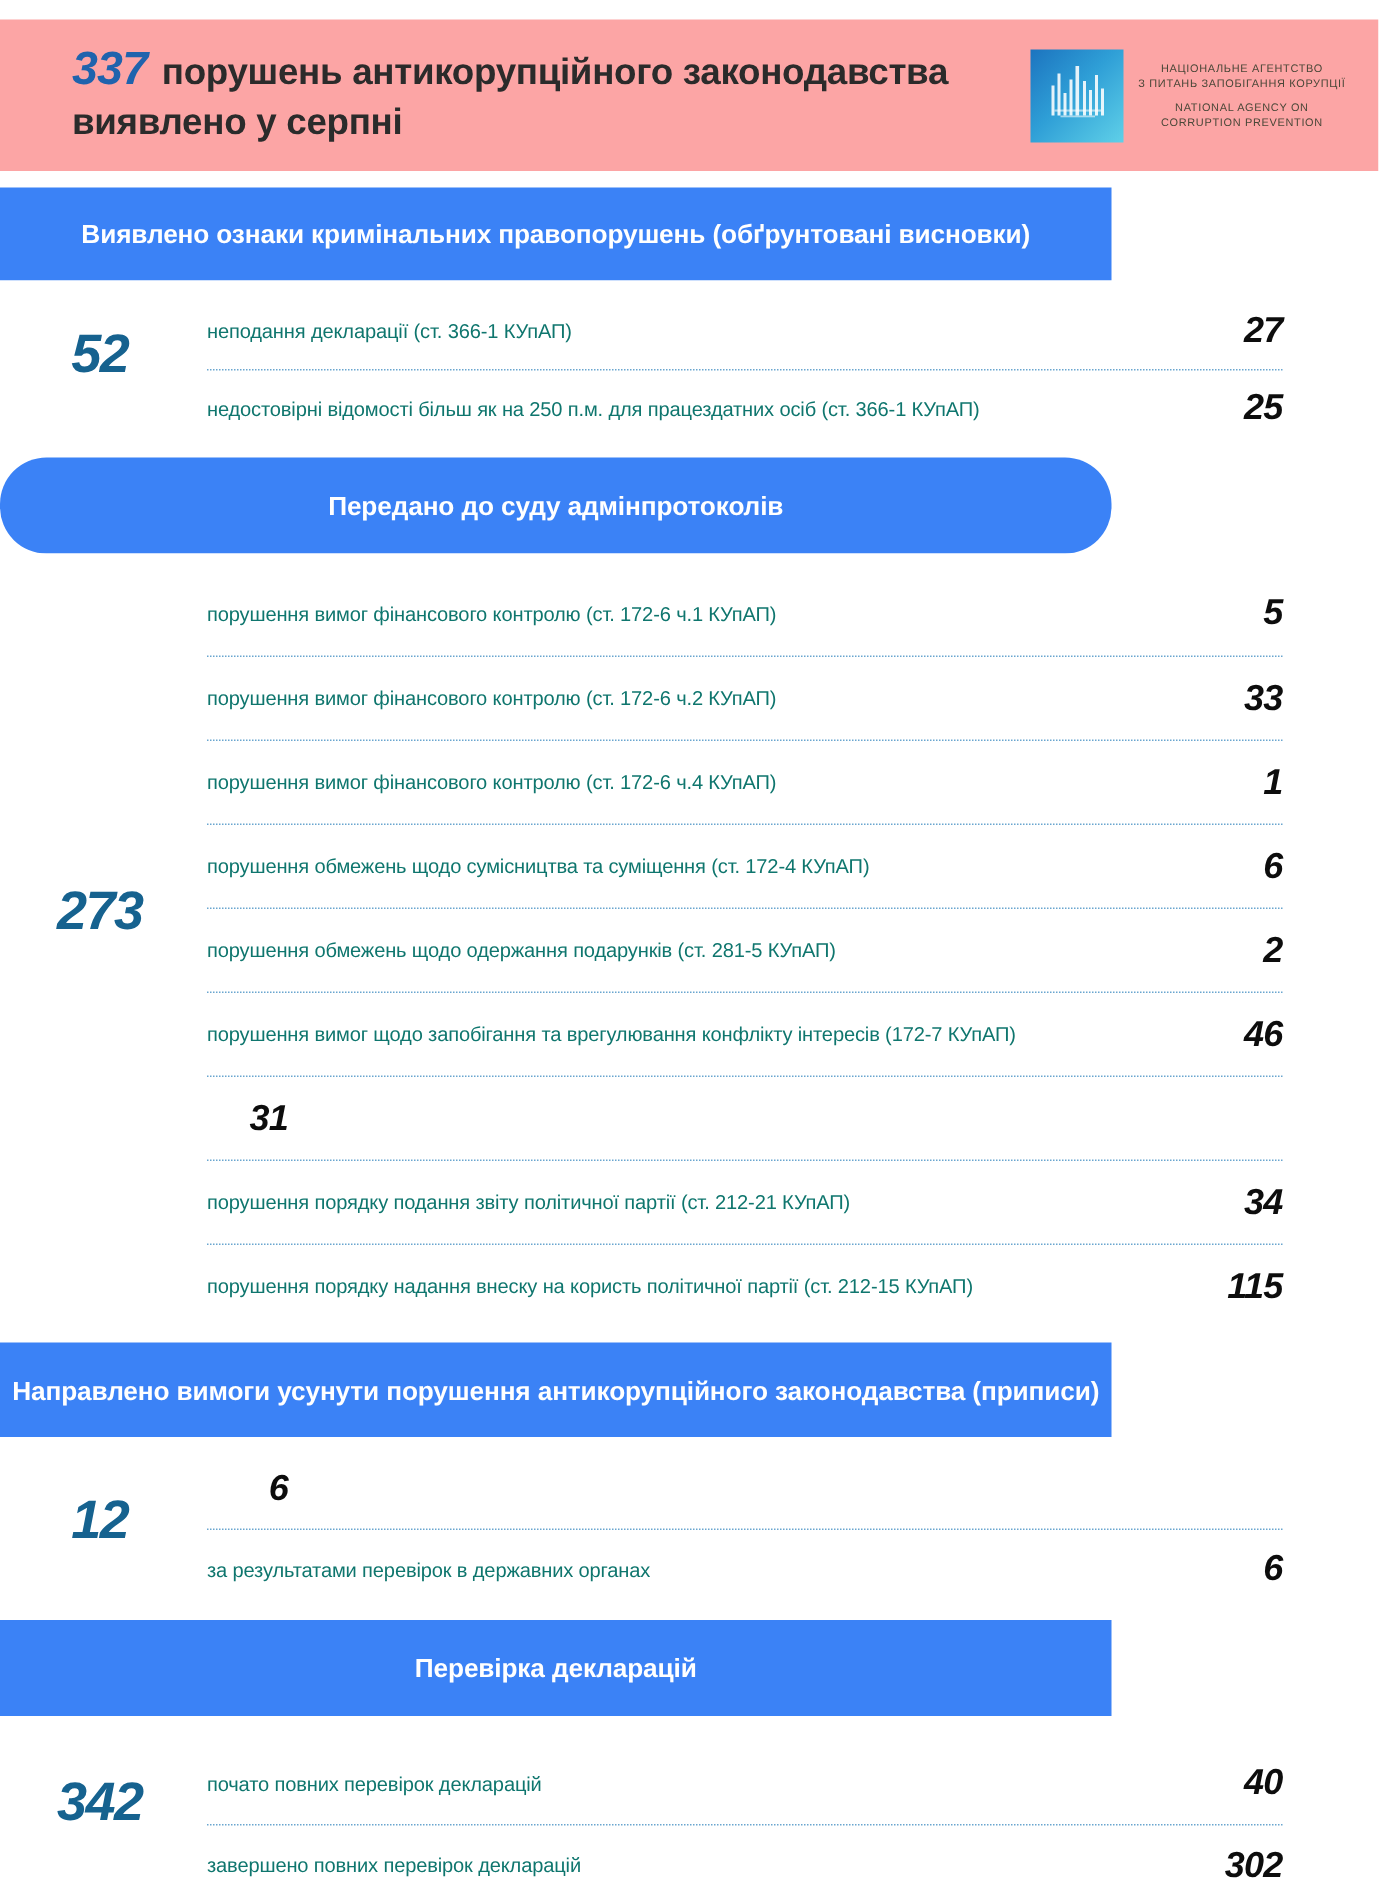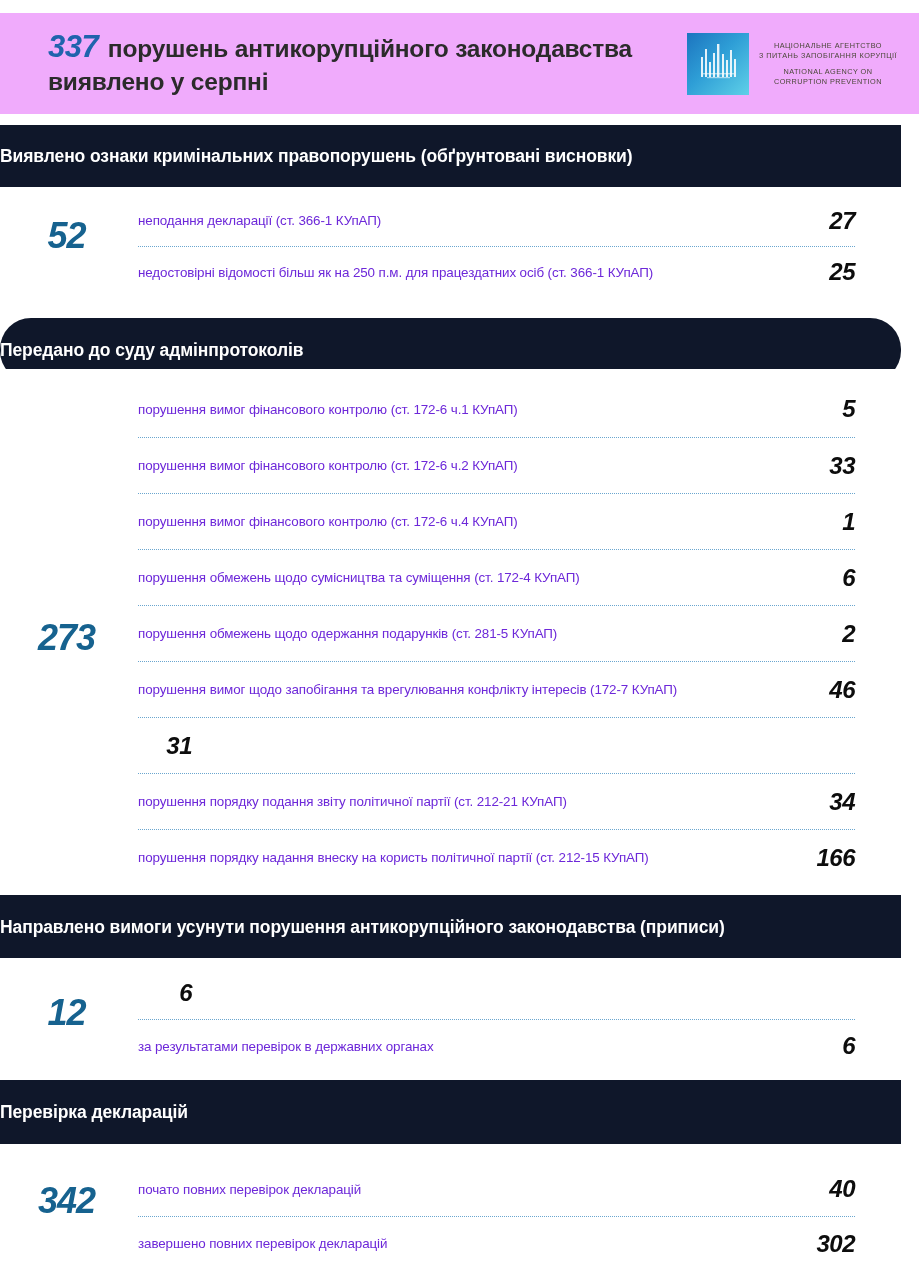--- a/index.html
+++ b/index.html
@@ -12,21 +12,21 @@
     overflow:hidden;
     position:relative;
   }
   .page{width:919px;height:1269px;position:relative;}
 
   
   .header{
     position:absolute;
     left:0;top:13px;
     width:919px;height:101px;
-    background:#f0abfc;
+    background:#fca5a5;
     display:flex;
     align-items:center;
     box-sizing:border-box;
     padding:0 22px 0 48px;
   }
   .header-title{
     flex:1;
     font-size:24.5px;
     line-height:33px;
     color:#2b2b2b;
@@ -69,26 +69,26 @@
     line-height:9.5px;
     white-space:nowrap;
     font-weight:normal;
     text-align:center;
   }
   .logo-text .lt-group{display:flex;flex-direction:column;}
 
   
   .bar{
     position:absolute;
-    left:0;width:901px;
-    background:#0f172a;
+    left:0;width:741px;
+    background:#3b82f6;
     color:#ffffff;
     display:flex;
     align-items:center;
-    justify-content:flex-start;
+    justify-content:center;
     box-sizing:border-box;
   }
   .bar-title{
     font-size:17.5px;
     font-weight:bold;
     letter-spacing:-0.1px;
     text-align:center;
     line-height:20px;
   }
 
@@ -117,21 +117,21 @@
   }
   .row{
     display:flex;
     align-items:center;
     justify-content:space-between;
     box-sizing:border-box;
   }
   .row + .row{border-top:1px dotted #6aa6cf;}
   .row-label{
     font-size:13.4px;
-    color:#6d28d9;
+    color:#0f766e;
     line-height:17px;
     padding-right:14px;
     letter-spacing:-0.1px;
   }
   .row-value{
     font-size:24px;
     font-weight:bold;
     font-style:italic;
     color:#0d0d0d;
     letter-spacing:-0.5px;
@@ -192,25 +192,25 @@
           <div class="row" style="height: 51px;">
             <div class="row-label">неподання декларації (ст. 366-1 КУпАП)</div>
             <div class="row-value">27</div>
           </div>
           <div class="row" style="height: 51px; gap: 48px;">
             <div class="row-label">недостовірні відомості більш як на 250 п.м. для працездатних осіб (ст. 366-1 КУпАП)</div>
             <div class="row-value">25</div>
           </div>
         </div>
       </div>
-      <div class="bar" style="top: 318px; height: 64px; border-radius: 31px;">
+      <div class="bar" style="top: 305px; height: 64px; border-radius: 31px;">
         <div class="bar-title">Передано до суду адмінпротоколів</div>
       </div>
       <div class="section-body" style="top: 369px; height: 526px;">
-        <div class="total" style="top: 248px;">273</div>
+        <div class="total" style="top: 217px;">273</div>
         <div class="rows" style="top: 12px;">
           <div class="row" style="height: 56px;">
             <div class="row-label">порушення вимог фінансового контролю (ст. 172-6 ч.1 КУпАП)</div>
             <div class="row-value">5</div>
           </div>
           <div class="row" style="height: 56px;">
             <div class="row-label">порушення вимог фінансового контролю (ст. 172-6 ч.2 КУпАП)</div>
             <div class="row-value">33</div>
           </div>
           <div class="row" style="height: 56px;">
@@ -231,21 +231,21 @@
           </div>
           <div class="row" style="height: 56px;">
             <div class="row-value">31</div>
           </div>
           <div class="row" style="height: 56px;">
             <div class="row-label">порушення порядку подання звіту політичної партії (ст. 212-21 КУпАП)</div>
             <div class="row-value">34</div>
           </div>
           <div class="row" style="height: 56px;">
             <div class="row-label">порушення порядку надання внеску на користь політичної партії (ст. 212-15 КУпАП)</div>
-            <div class="row-value">166</div>
+            <div class="row-value">115</div>
           </div>
         </div>
       </div>
       <div class="bar" style="top: 895px; height: 63px;">
         <div class="bar-title">Направлено вимоги усунути порушення антикорупційного законодавства (приписи)</div>
       </div>
       <div class="section-body" style="top: 958px; height: 122px;">
         <div class="total" style="top: 34px;">12</div>
         <div class="rows" style="top: 8px;">
           <div class="row" style="height: 53px;">

